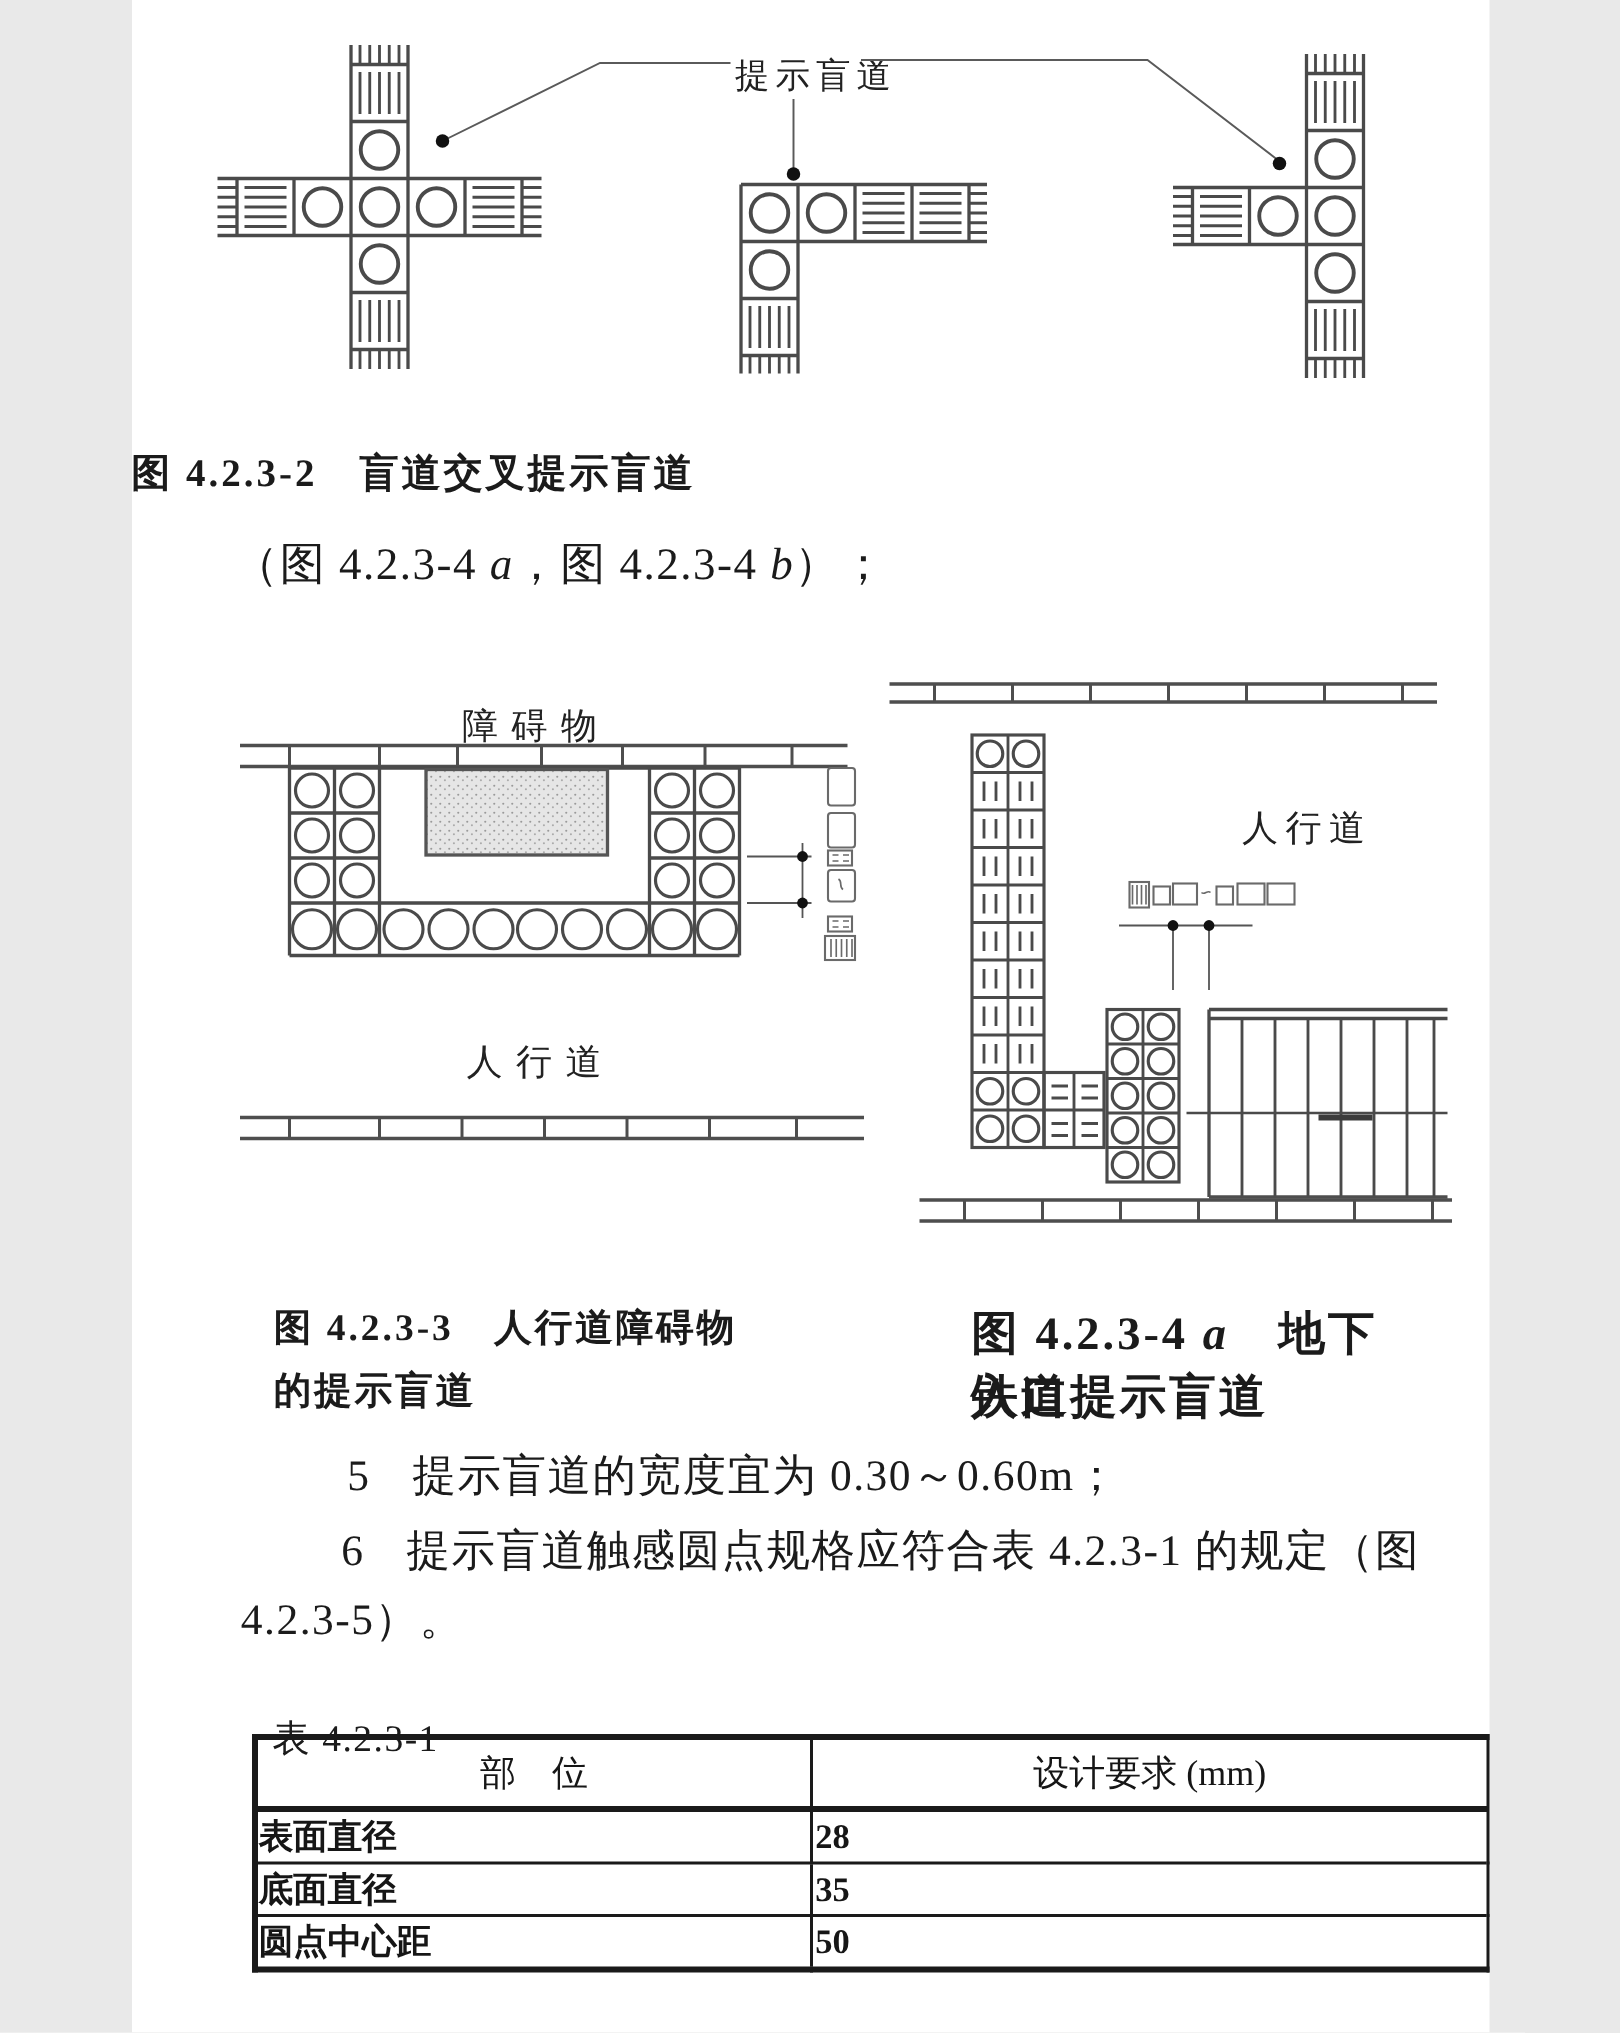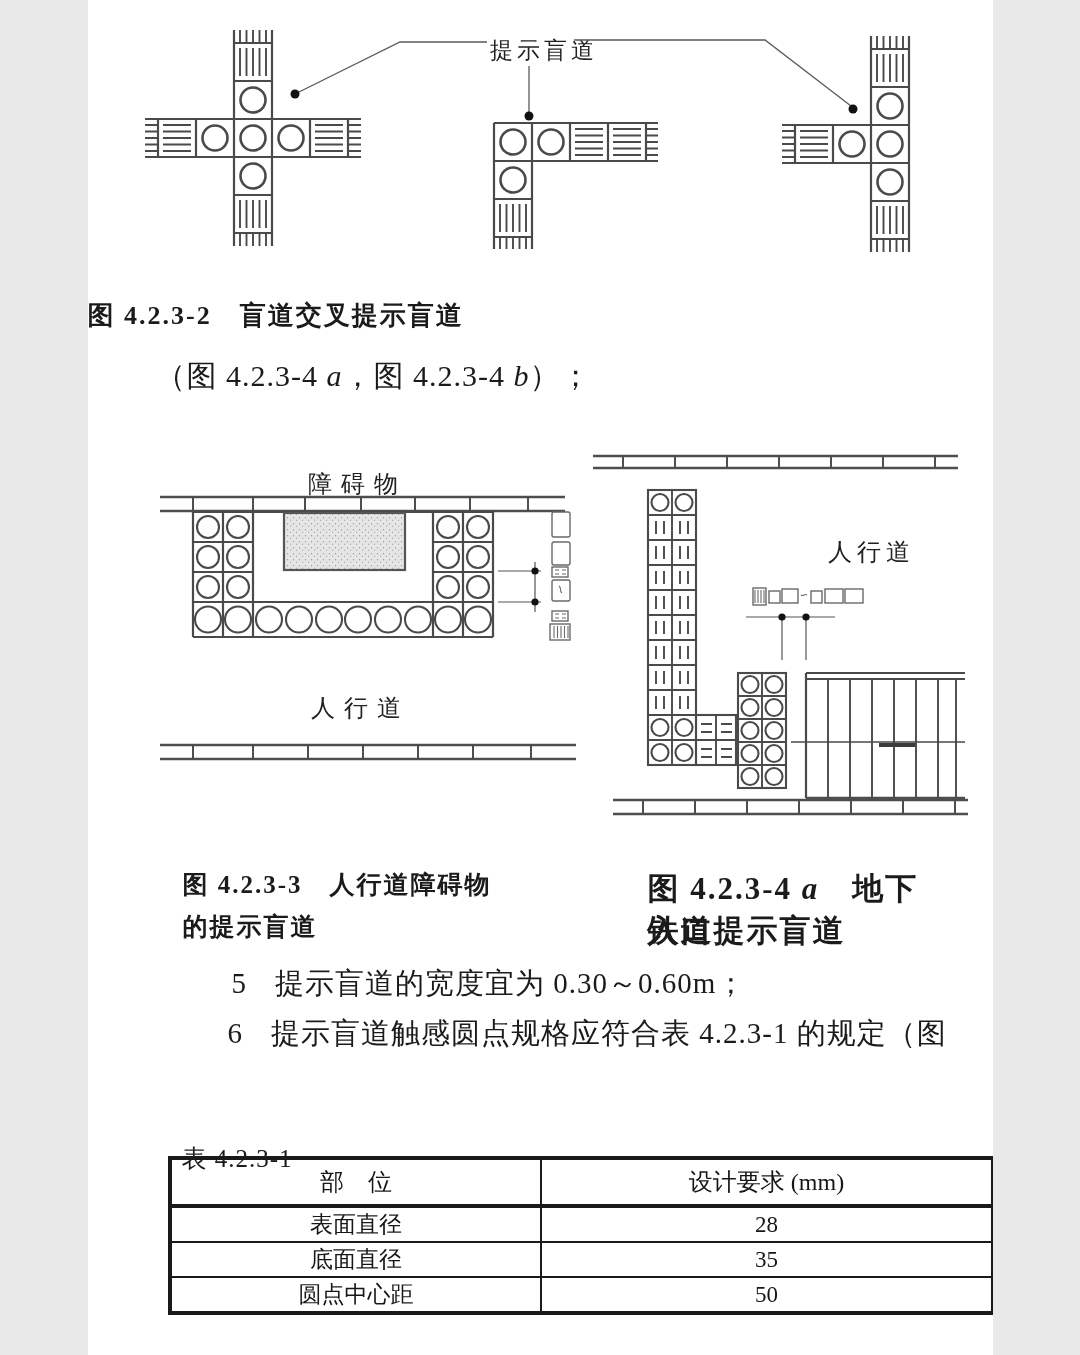--- a/index.html
+++ b/index.html
@@ -29,21 +29,21 @@
   .center{}
   .bodytext{font-size:29px;letter-spacing:1px;text-align:right;}
   .itemnum{display:inline-block;margin-right:28px;}
   .ital{font-style:italic;}
   
   table.spec{border-collapse:collapse;width:827px;table-layout:fixed;
     font-size:23px;color:#161616;}
   table.spec,table.spec td,table.spec th{border:2px solid #1a1a1a;}
   table.spec{border-width:4px;}
   table.spec th{border-bottom-width:4px;font-weight:normal;font-size:24px;height:42px;}
-  table.spec td{height:31px;text-align:center;}
+  table.spec td{height:31px;text-align:left;font-weight:bold;}
   .tlabel{font-weight:normal;font-size:25px;letter-spacing:1px;margin-top:28px;}
 </style>
 </head>
 <body>
 
 <div class="page">
 
   <svg class="abs" style="left:0;top:0" width="1080" height="275" viewBox="0 0 1080 275">
 
     <text class="dlabel2" x="402" y="58">提示盲道</text>
@@ -264,20 +264,21 @@
   <div class="abs caption center" style="left:95px;top:868px;width:320px;font-size:25px">图 4.2.3-3　人行道障碍物</div>
   <div class="abs caption center" style="left:95px;top:910px;width:320px;font-size:25px">的提示盲道</div>
 
   <div class="abs caption center" style="left:560px;top:868px;width:300px;font-size:31px"><span>图 4.2.3-4 </span><span class="ital">a</span><span>　地下铁道</span></div>
   <div class="abs caption center" style="left:560px;top:910px;width:300px;font-size:31px">入口提示盲道</div>
 
   <div class="abs bodytext" style="left:144px;top:964px"><span class="itemnum">5</span><span>提示盲道的宽度宜为 0.30～0.60m；</span></div>
 
   <div class="abs bodytext" style="left:140px;top:1014px"><span class="itemnum">6</span><span>提示盲道触感圆点规格应符合表 4.2.3-1 的规定（图</span></div>
 
+  <div class="abs bodytext" style="left:73px;top:1060px">4.2.3-5）。</div>
 
   <div class="abs tlabel" style="left:94px;top:1114px">表 4.2.3-1</div>
 
   <table class="spec abs" style="left:80px;top:1156px">
     <colgroup>
         <col style="width:45.2%">
         <col style="width:54.8%">
       </colgroup>
     <thead>
       <tr>

